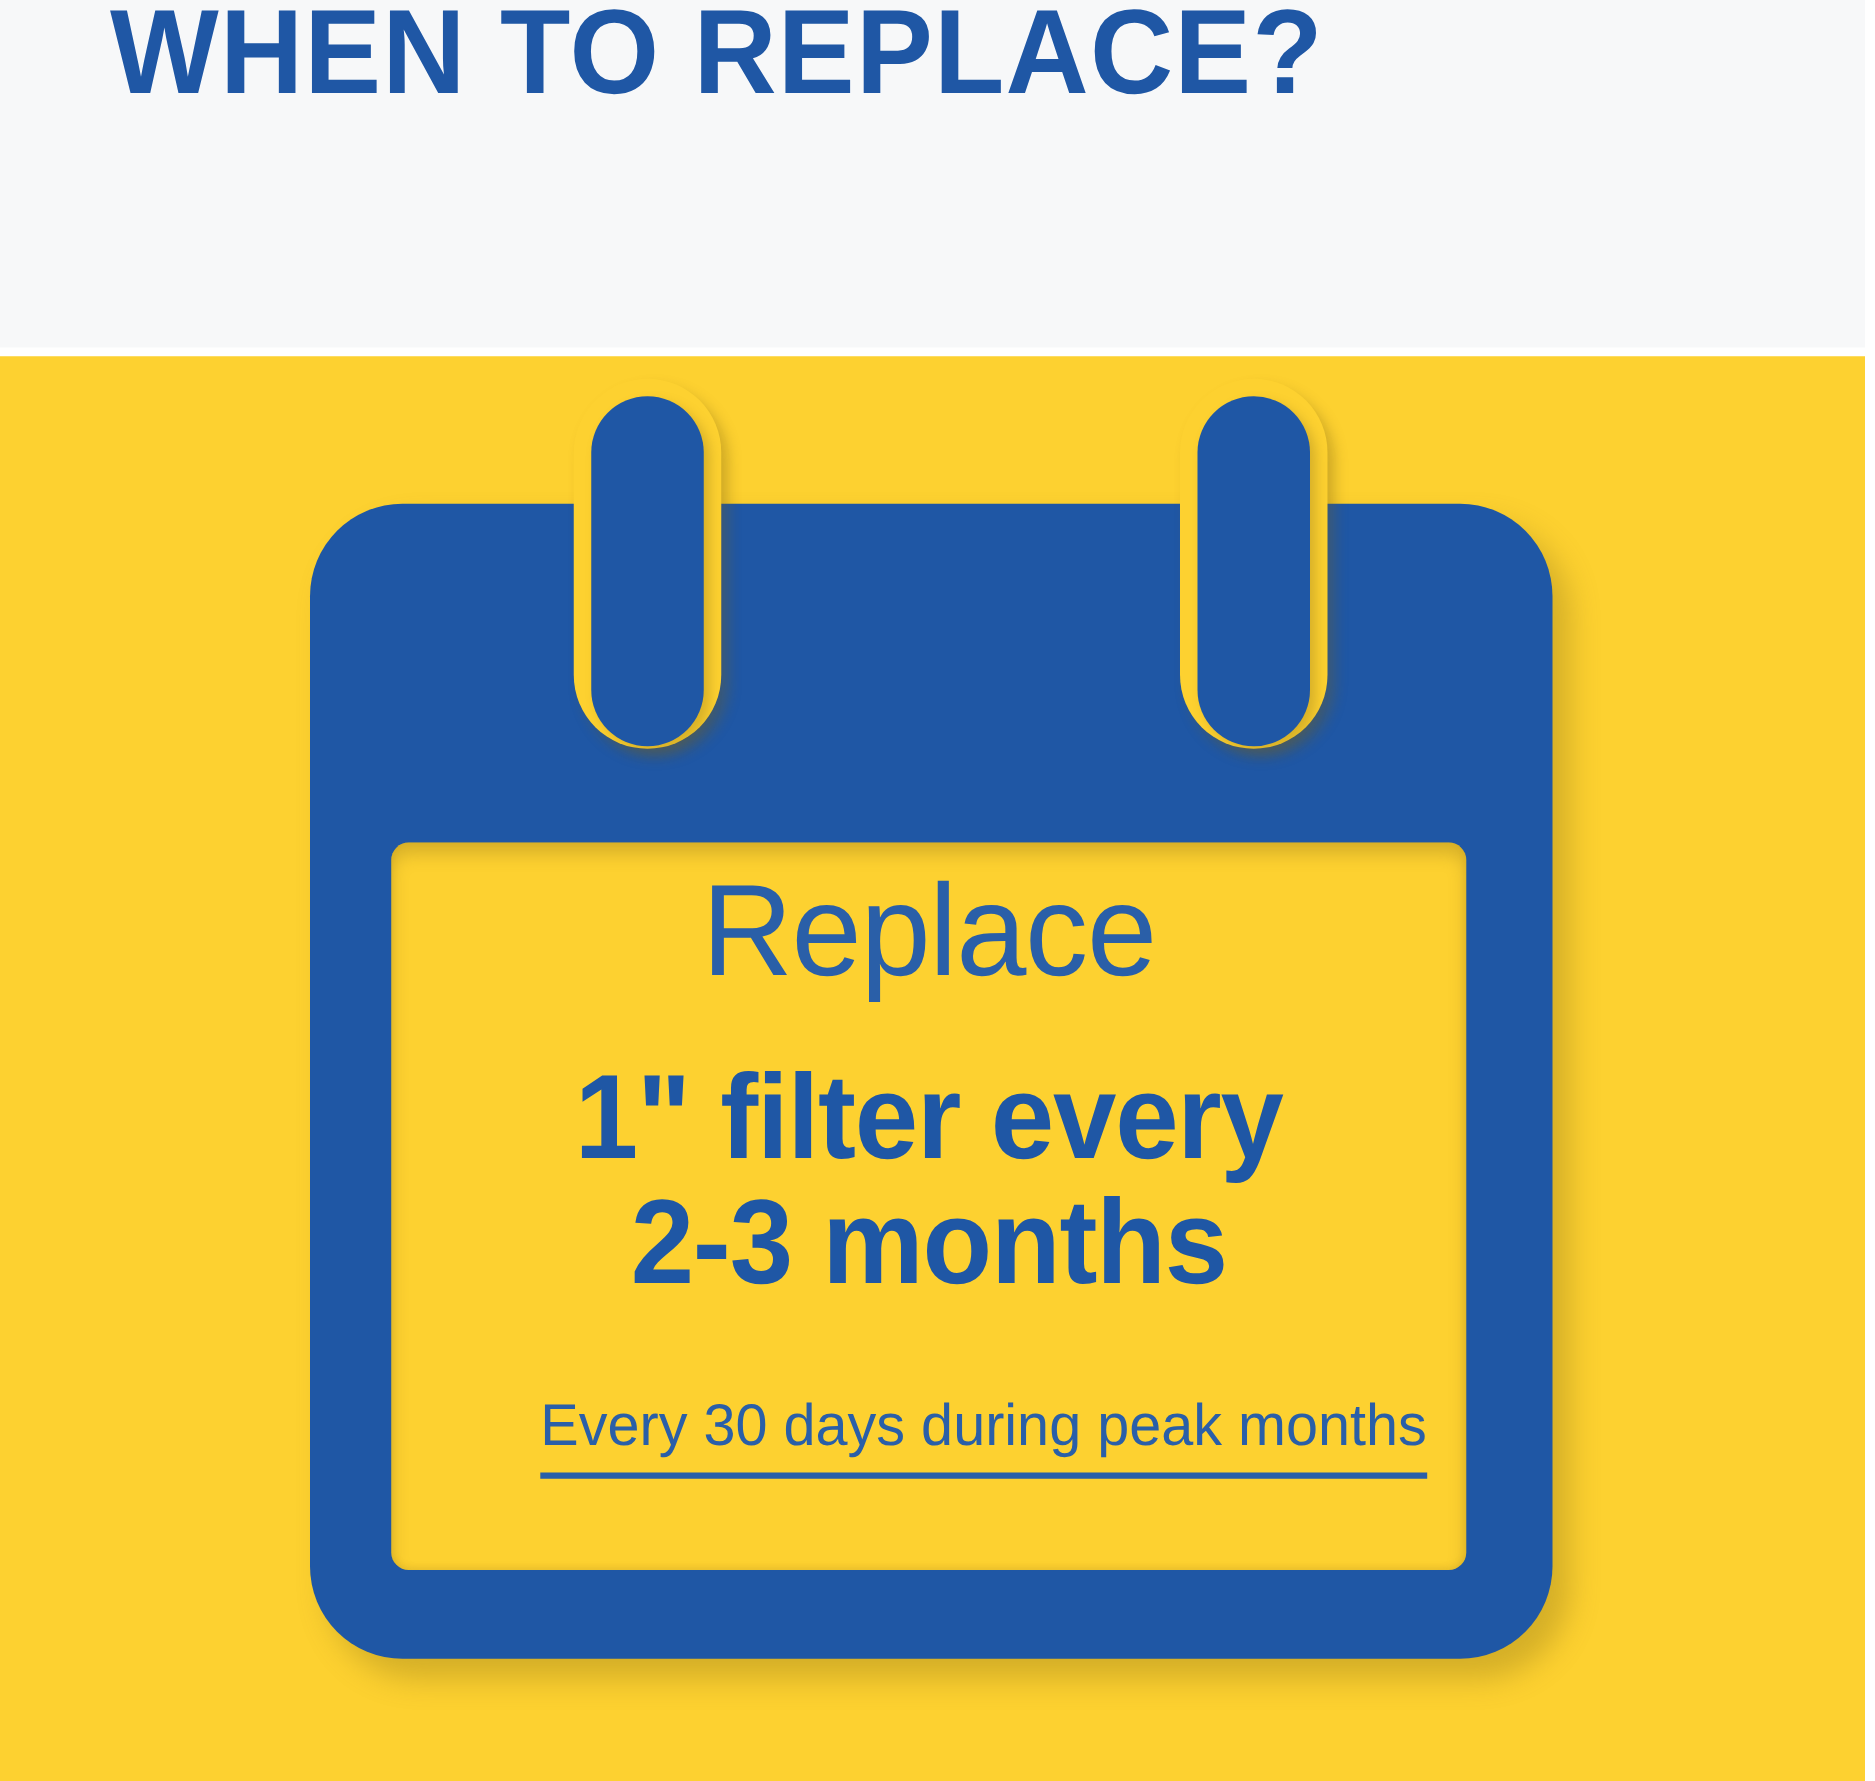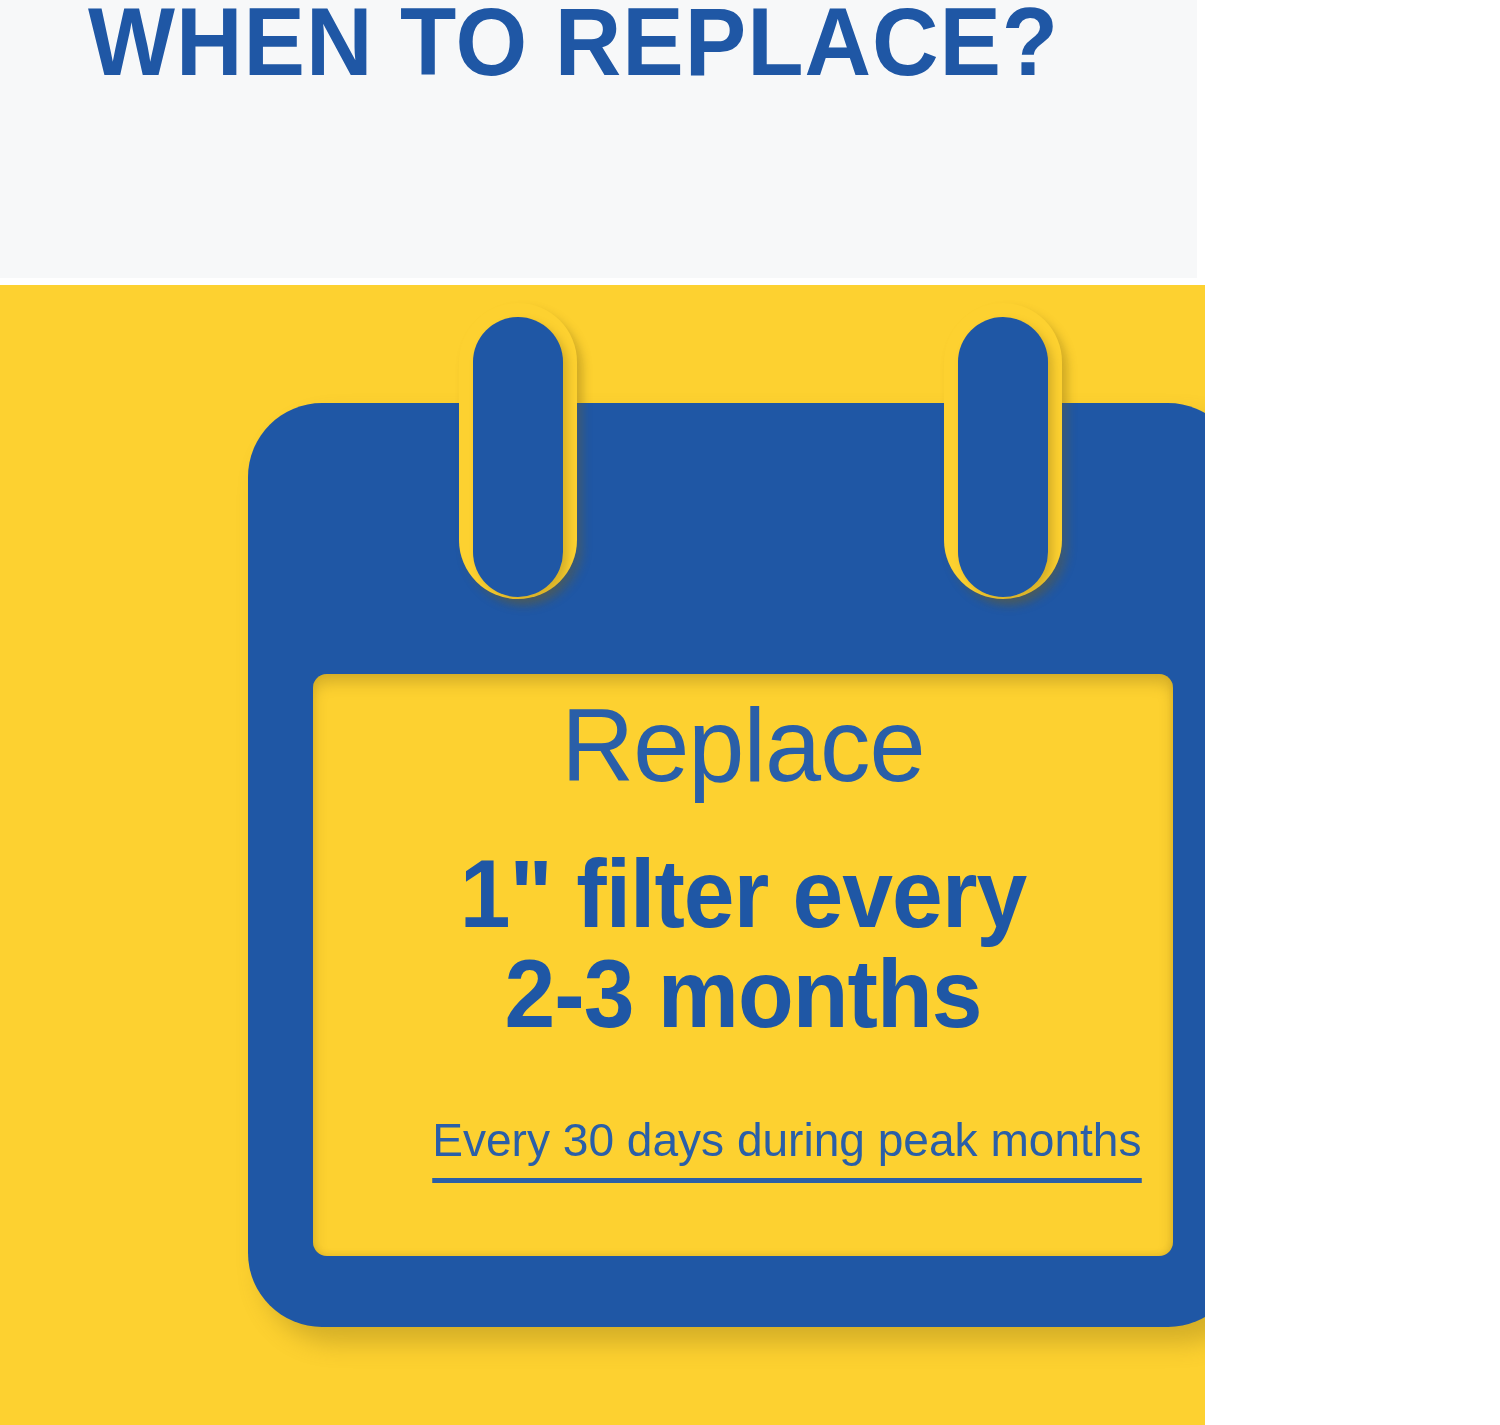--- a/index.html
+++ b/index.html
@@ -9,21 +9,21 @@
   }
   body {
     width: 1500px;
     height: 1425px;
     overflow: hidden;
     font-family: "Liberation Sans", sans-serif;
   }
 
   #page {
     position: relative;
-    width: 1205px;
+    width: 1500px;
     height: 1425px;
     background: #ffffff;
     overflow: hidden;
   }
 
   
   .header-band {
     position: absolute;
     left: 0;
     top: 0;

